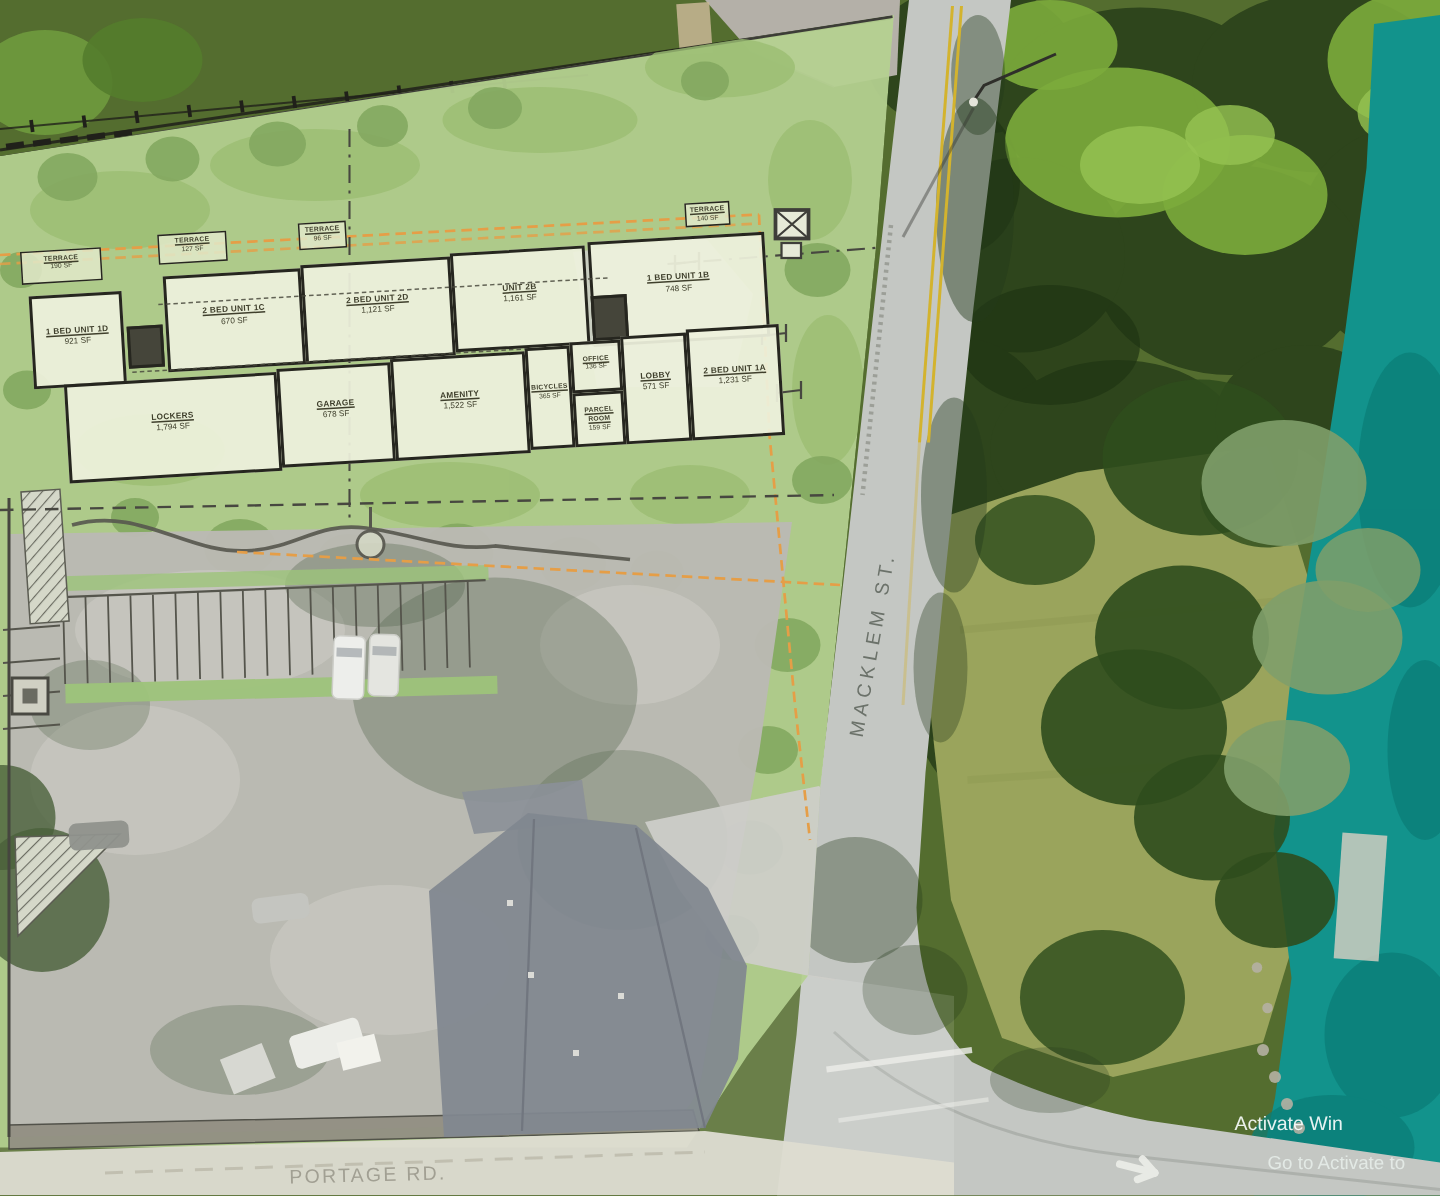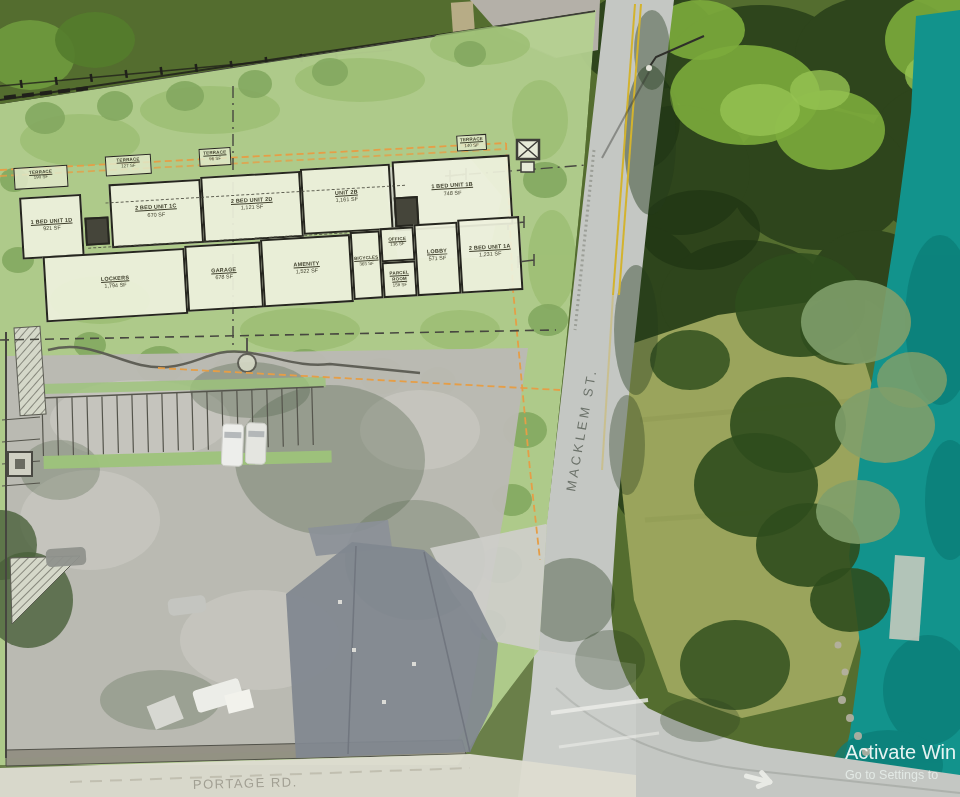--- a/index.html
+++ b/index.html
@@ -18,21 +18,21 @@
       background:#45453a;}
   .tr{position:absolute;box-sizing:border-box;border:1.5px solid #26261f;
       background:rgba(224,231,199,0.88);}
   .lb{position:absolute;left:0;right:0;top:34%;text-align:center;
       font-size:5.5px;line-height:1.3;color:#3f3f2c;}
   .tr .lb{top:8%;font-size:4.5px;}
   .rname{display:block;font-weight:bold;text-decoration:underline;letter-spacing:.2px;}
   .rarea{display:block;}
   .cor{position:absolute;border-top:1.3px dashed #4a4a3e;opacity:.85;}
   
-  #wm1{left:845px;top:741px;font-size:20px;color:rgba(250,253,252,.92);white-space:nowrap;}
+  #wm1{left:823px;top:741px;font-size:13px;color:rgba(250,253,252,.92);white-space:nowrap;}
   #wm2{left:845px;top:768px;font-size:12.5px;color:rgba(238,247,243,.72);white-space:nowrap;}
   svg text{font-family:"Liberation Sans", sans-serif;}
 </style>
 </head>
 <body>
 
 <svg id="photo" class="abs" width="960" height="797" viewBox="0 0 960 797">
   <rect x="0" y="0" width="960" height="797" fill="#546d2f"></rect>
 
   <g fill="#2c431b" opacity="0.95">
@@ -424,13 +424,13 @@
   <div class="rm" style="left:440px;top:100px;width:62px;height:74px">
     <div class="lb">
           <span class="rname">2 BED UNIT 1A</span>
           <span class="rarea">1,231 SF</span>
         </div>
       </div>
 </div>
 </div>
 
 <div id="wm1" class="abs">Activate Win</div>
-<div id="wm2" class="abs">Go to Settings to</div>
+<div id="wm2" class="abs">Go to Activate to</div>
 
 </body></html>

